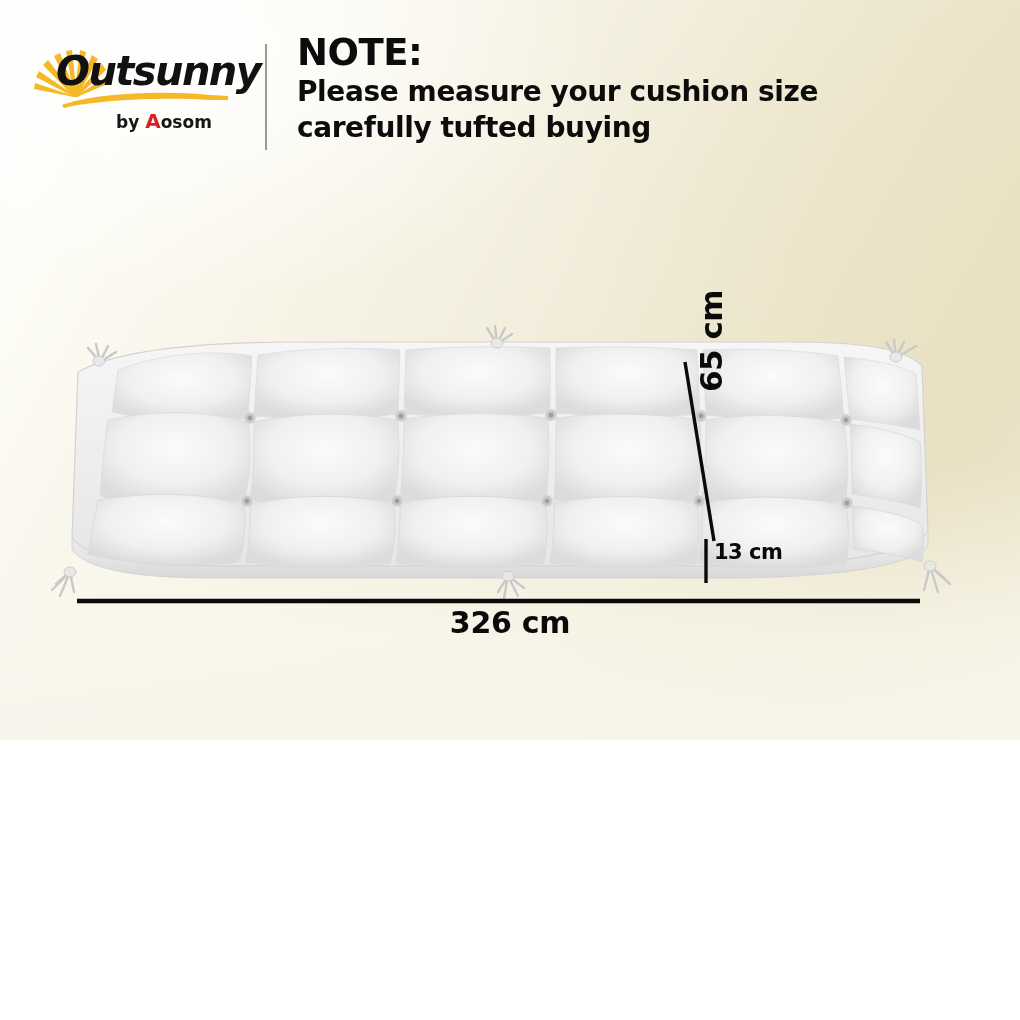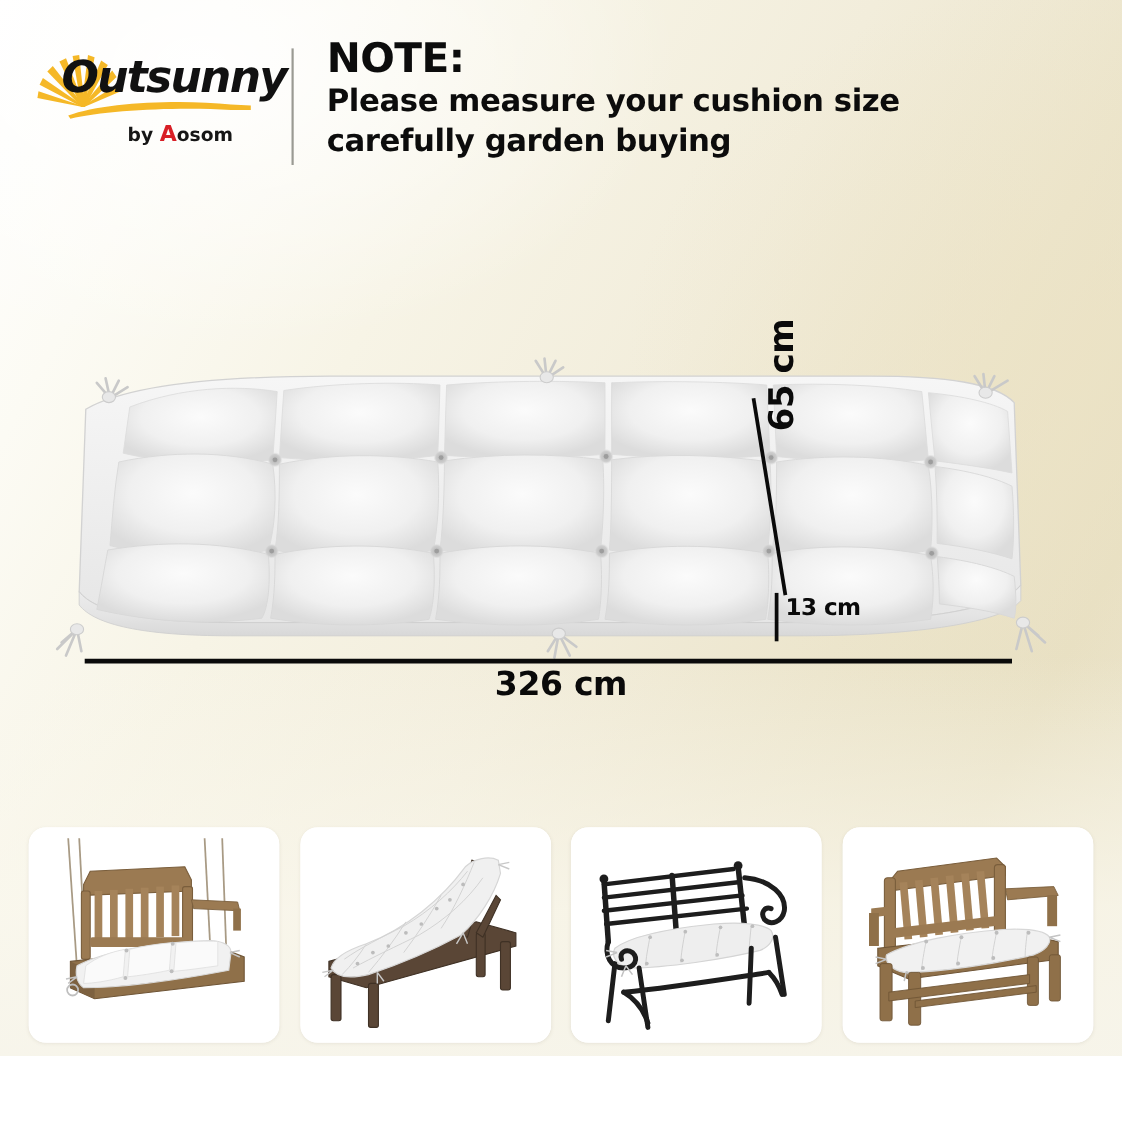--- a/index.html
+++ b/index.html
@@ -8,21 +8,21 @@
   html, body {
     width: 1020px;
     height: 1020px;
     overflow: hidden;
     font-family: "Liberation Sans", sans-serif;
   }
 
   #page {
     position: relative;
     width: 1020px;
-    height: 960px;
+    height: 740px;
     background:
       linear-gradient(118deg,
         #ffffff 0%,
         #fcfbf4 14%,
         #f7f4e6 32%,
         #f2eddb 52%,
         #ece5cc 70%,
         #e8e0c3 84%,
         #eee8d2 100%);
     overflow: hidden;
@@ -266,21 +266,21 @@
       <div class="logo-by">
         <span>by </span><span class="aosom-a">A</span><span>osom</span>
       </div>
     </div>
 
     <div class="divider"></div>
 
     <div class="note-block">
       <div class="note-title">NOTE:</div>
       <div class="note-line">Please measure your cushion size</div>
-      <div class="note-line">carefully garden buying</div>
+      <div class="note-line">carefully tufted buying</div>
     </div>
   </div>
 
   <div class="hero">
     <span class="sr-only">tufted outdoor bench cushion</span>
     <svg class="hero-svg" viewBox="0 0 1020 340">
       <defs>
         <linearGradient id="cushTop" x1="0" y1="0" x2="0" y2="1">
           <stop offset="0%" stop-color="#f6f6f6"></stop>
           <stop offset="45%" stop-color="#efefef"></stop>

